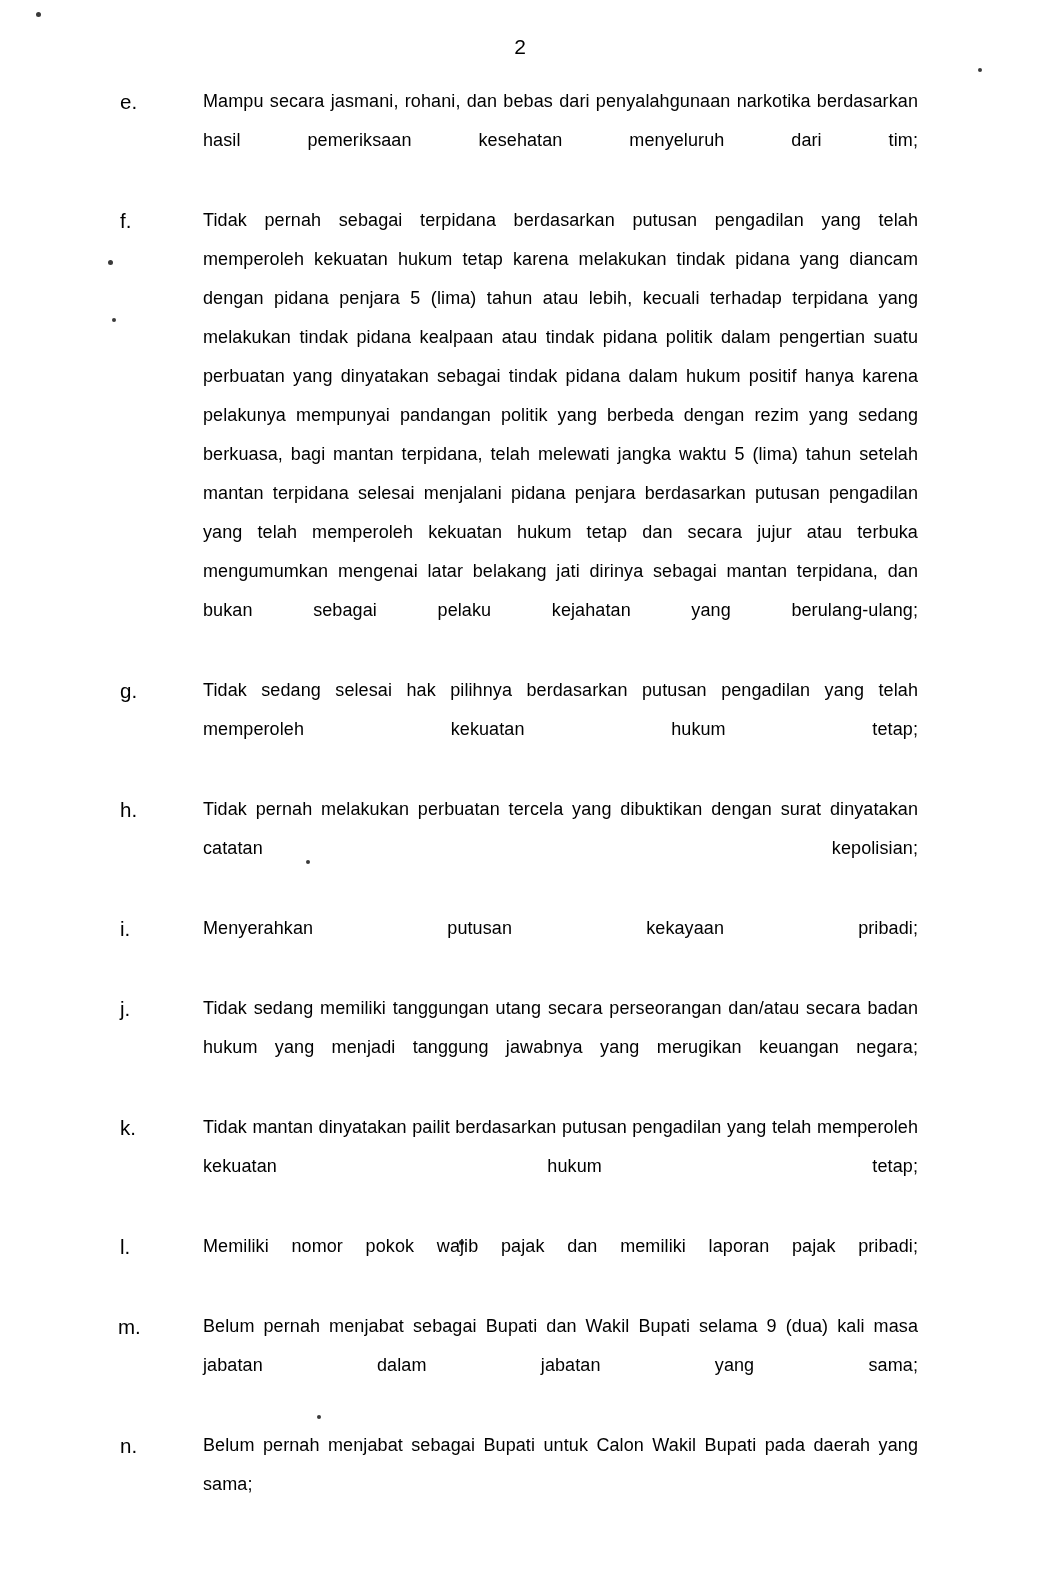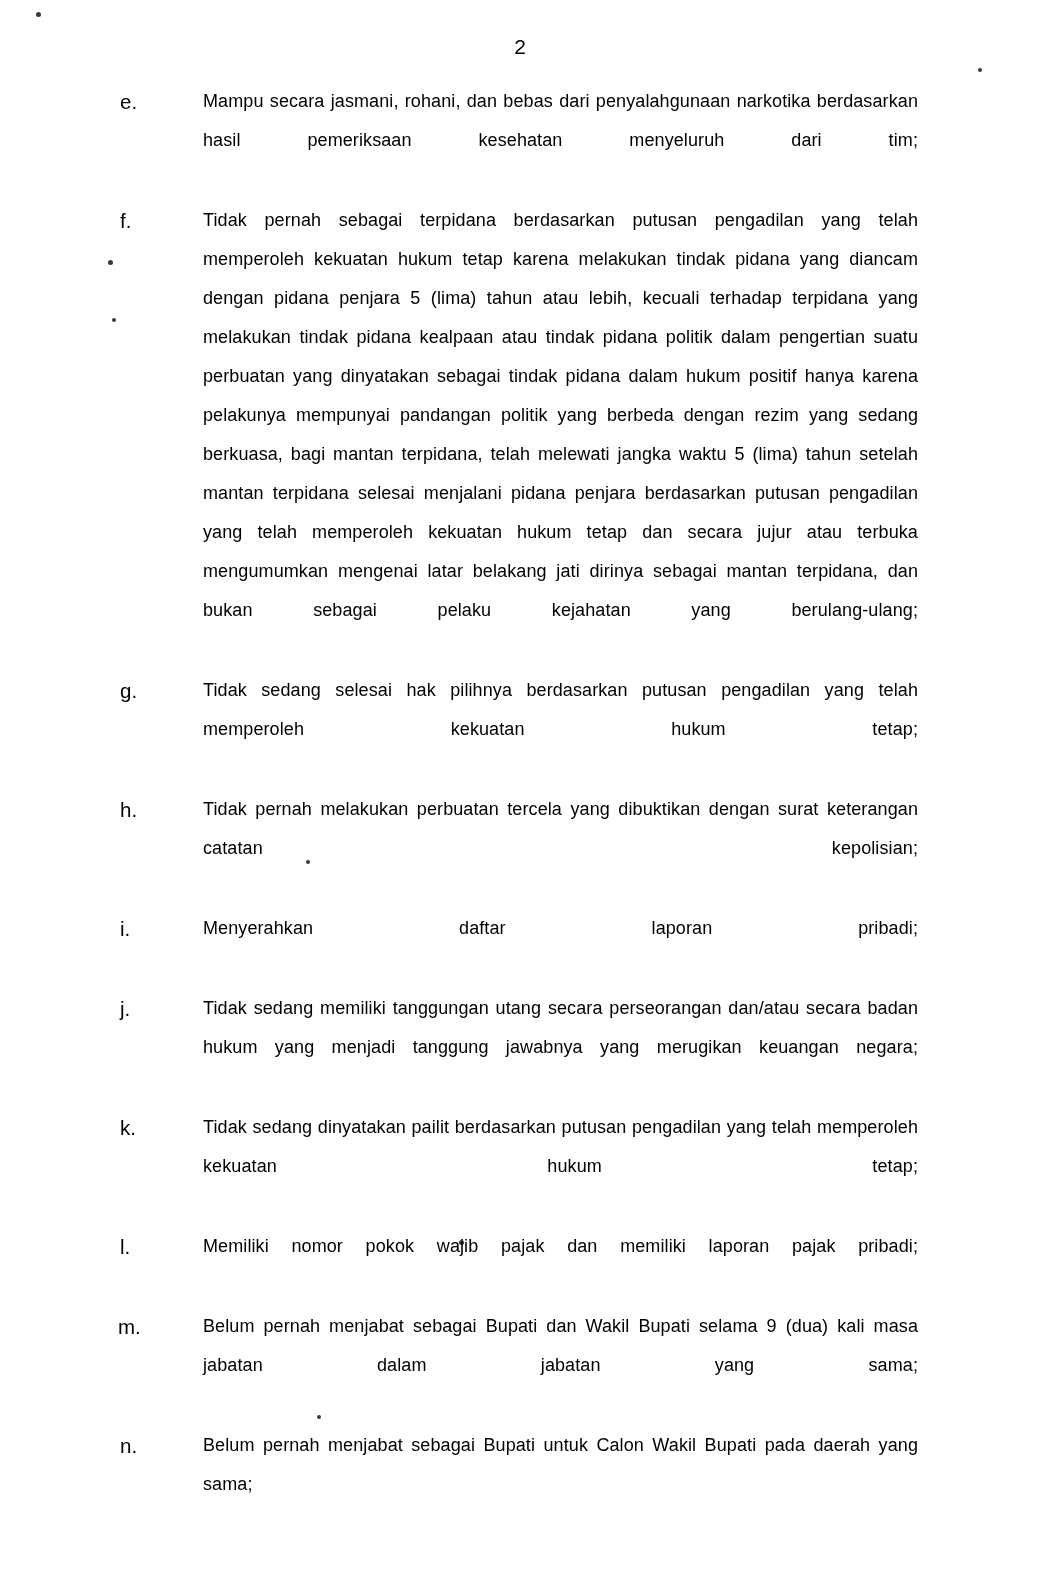--- a/index.html
+++ b/index.html
@@ -109,36 +109,36 @@
       <div class="clause-text">Tidak pernah sebagai terpidana berdasarkan putusan pengadilan yang telah memperoleh kekuatan hukum tetap karena melakukan tindak pidana yang diancam dengan pidana penjara 5 (lima) tahun atau lebih, kecuali terhadap terpidana yang melakukan tindak pidana kealpaan atau tindak pidana politik dalam pengertian suatu perbuatan yang dinyatakan sebagai tindak pidana dalam hukum positif hanya karena pelakunya mempunyai pandangan politik yang berbeda dengan rezim yang sedang berkuasa, bagi mantan terpidana, telah melewati jangka waktu 5 (lima) tahun setelah mantan terpidana selesai menjalani pidana penjara berdasarkan putusan pengadilan yang telah memperoleh kekuatan hukum tetap dan secara jujur atau terbuka mengumumkan mengenai latar belakang jati dirinya sebagai mantan terpidana, dan bukan sebagai pelaku kejahatan yang berulang-ulang;</div>
     </div>
 
     <div class="clause">
       <div class="clause-marker">g.</div>
       <div class="clause-text">Tidak sedang selesai hak pilihnya berdasarkan putusan pengadilan yang telah memperoleh kekuatan hukum tetap;</div>
     </div>
 
     <div class="clause">
       <div class="clause-marker">h.</div>
-      <div class="clause-text">Tidak pernah melakukan perbuatan tercela yang dibuktikan dengan surat keterangan catatan kepolisian;</div>
+      <div class="clause-text">Tidak pernah melakukan perbuatan tercela yang dibuktikan dengan surat dinyatakan catatan kepolisian;</div>
     </div>
 
     <div class="clause">
       <div class="clause-marker">i.</div>
-      <div class="clause-text">Menyerahkan daftar laporan pribadi;</div>
+      <div class="clause-text">Menyerahkan putusan kekayaan pribadi;</div>
     </div>
 
     <div class="clause">
       <div class="clause-marker">j.</div>
       <div class="clause-text">Tidak sedang memiliki tanggungan utang secara perseorangan dan/atau secara badan hukum yang menjadi tanggung jawabnya yang merugikan keuangan negara;</div>
     </div>
 
     <div class="clause">
       <div class="clause-marker">k.</div>
-      <div class="clause-text">Tidak sedang dinyatakan pailit berdasarkan putusan pengadilan yang telah memperoleh kekuatan hukum tetap;</div>
+      <div class="clause-text">Tidak mantan dinyatakan pailit berdasarkan putusan pengadilan yang telah memperoleh kekuatan hukum tetap;</div>
     </div>
 
     <div class="clause">
       <div class="clause-marker">l.</div>
       <div class="clause-text">Memiliki nomor pokok wajib pajak dan memiliki laporan pajak pribadi;</div>
     </div>
 
     <div class="clause">
       <div class="clause-marker wide">m.</div>
       <div class="clause-text">Belum pernah menjabat sebagai Bupati dan Wakil Bupati selama 9 (dua) kali masa jabatan dalam jabatan yang sama;</div>

